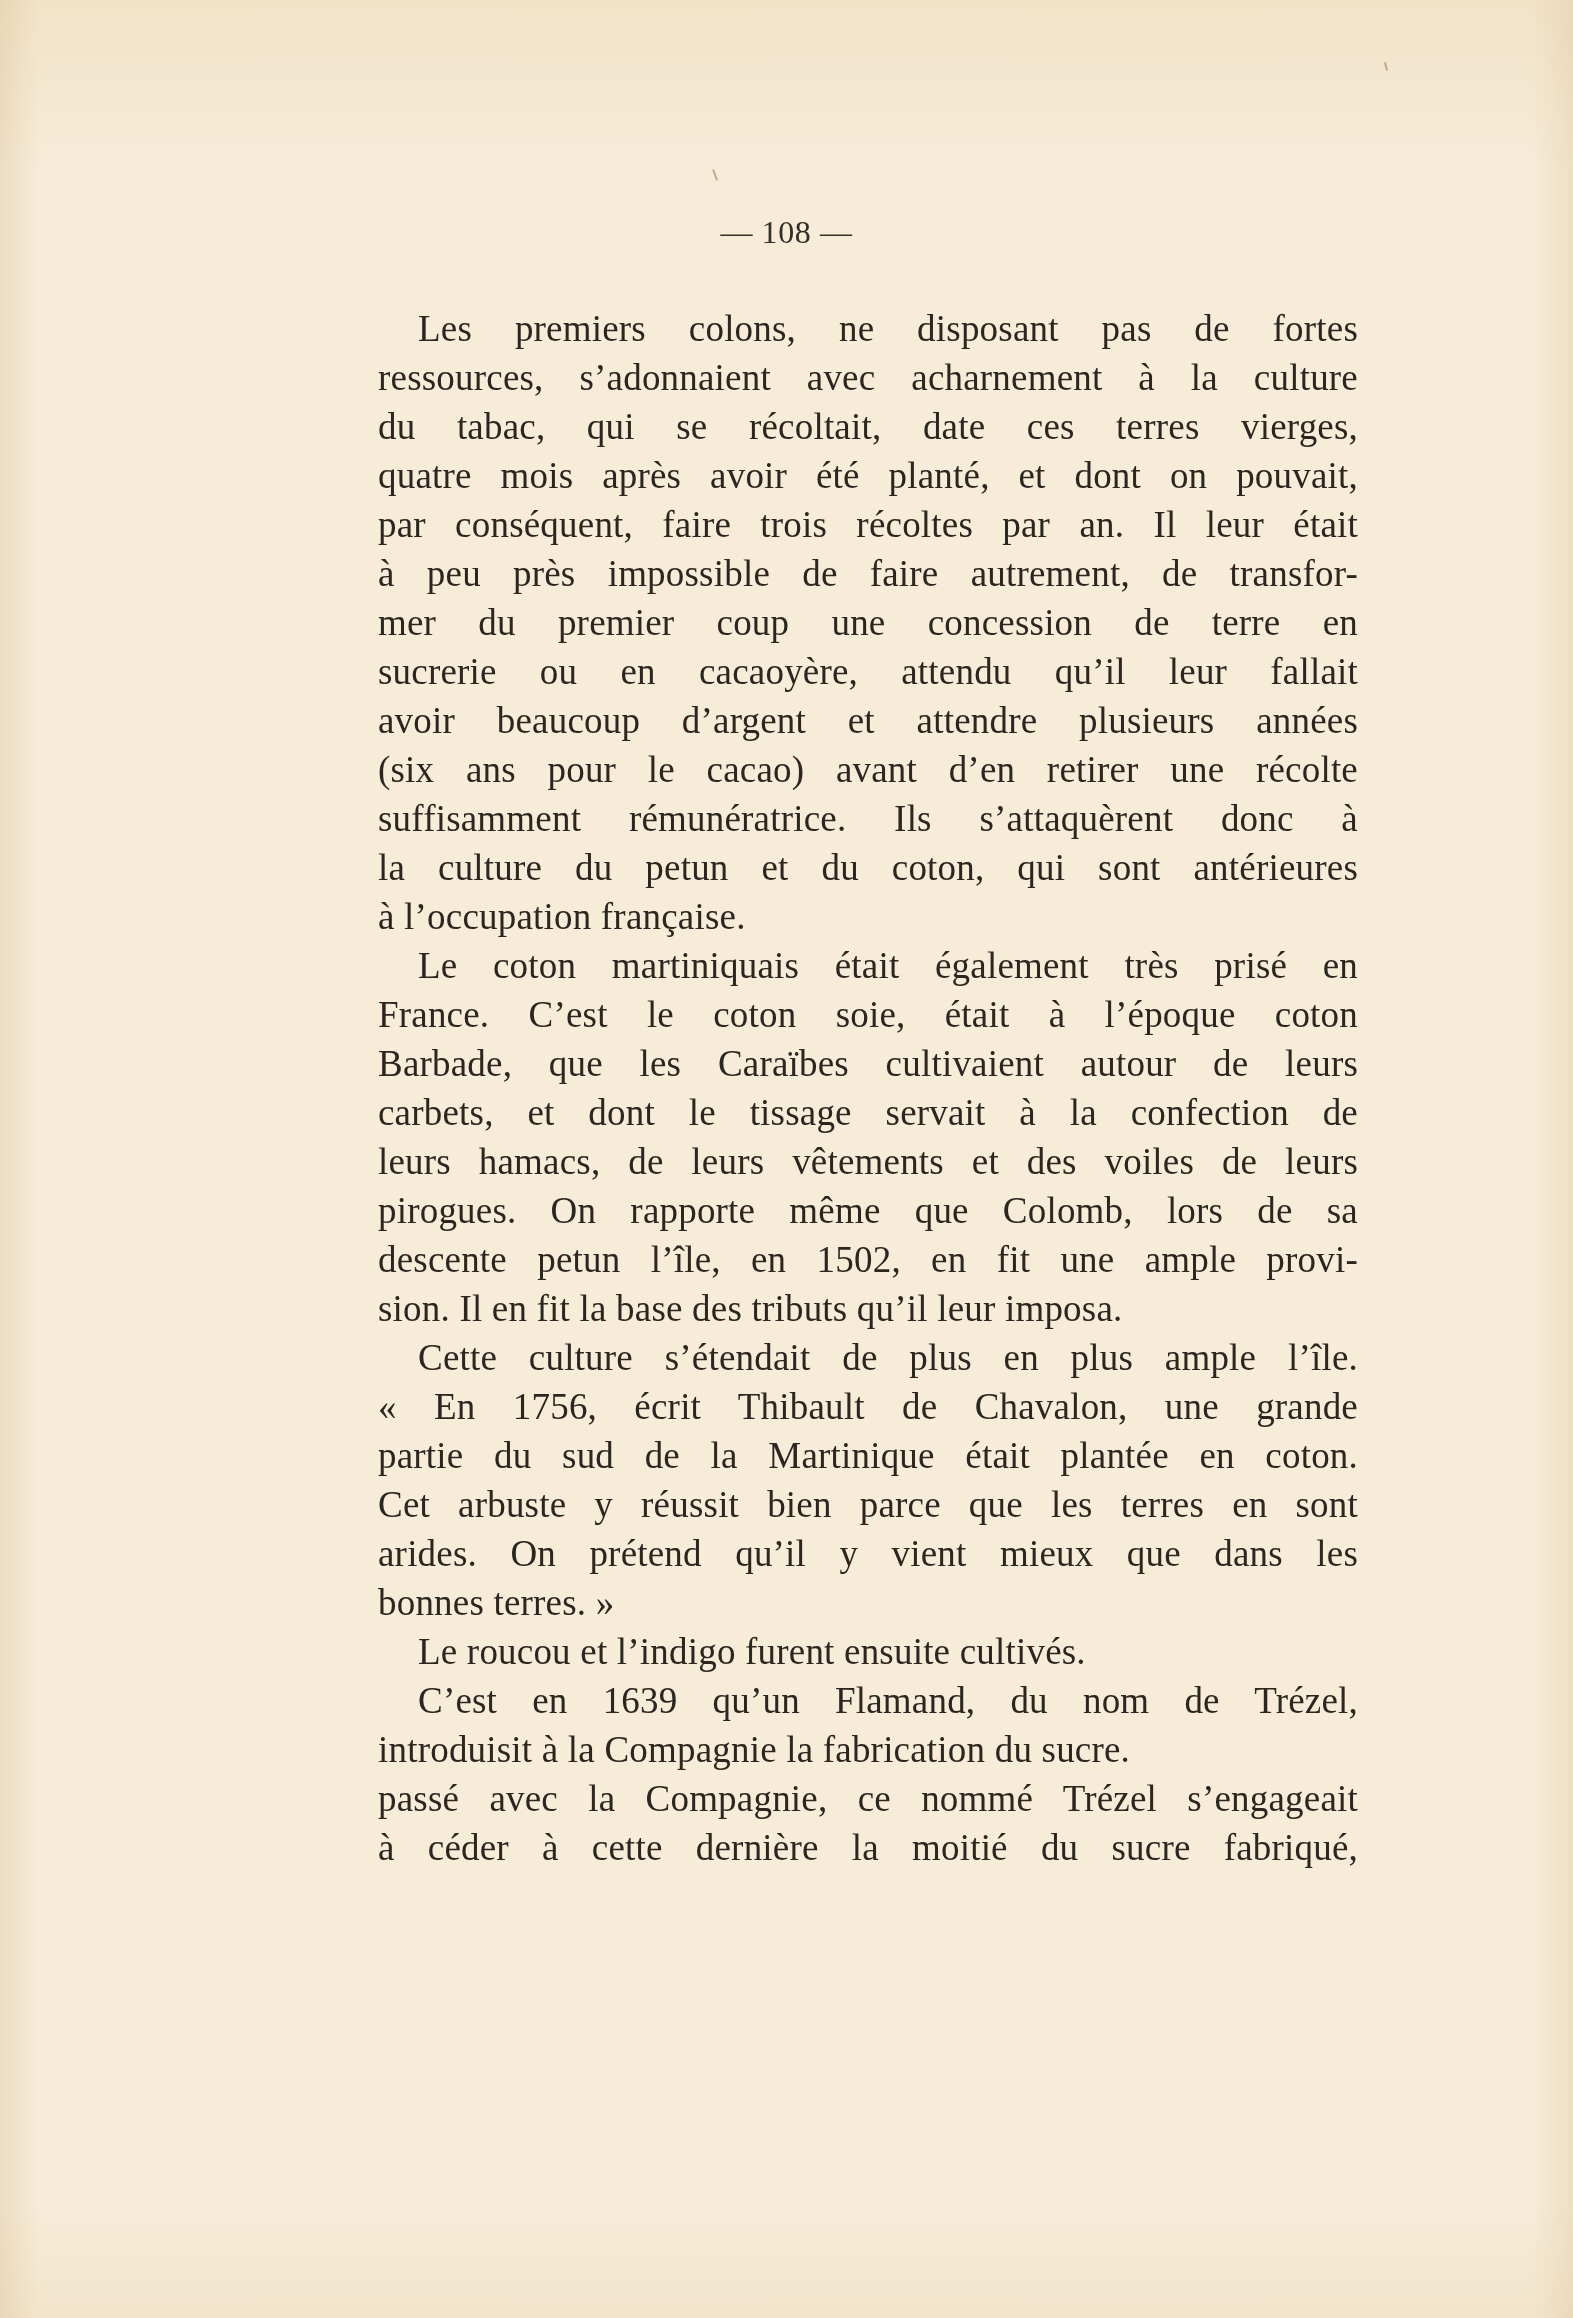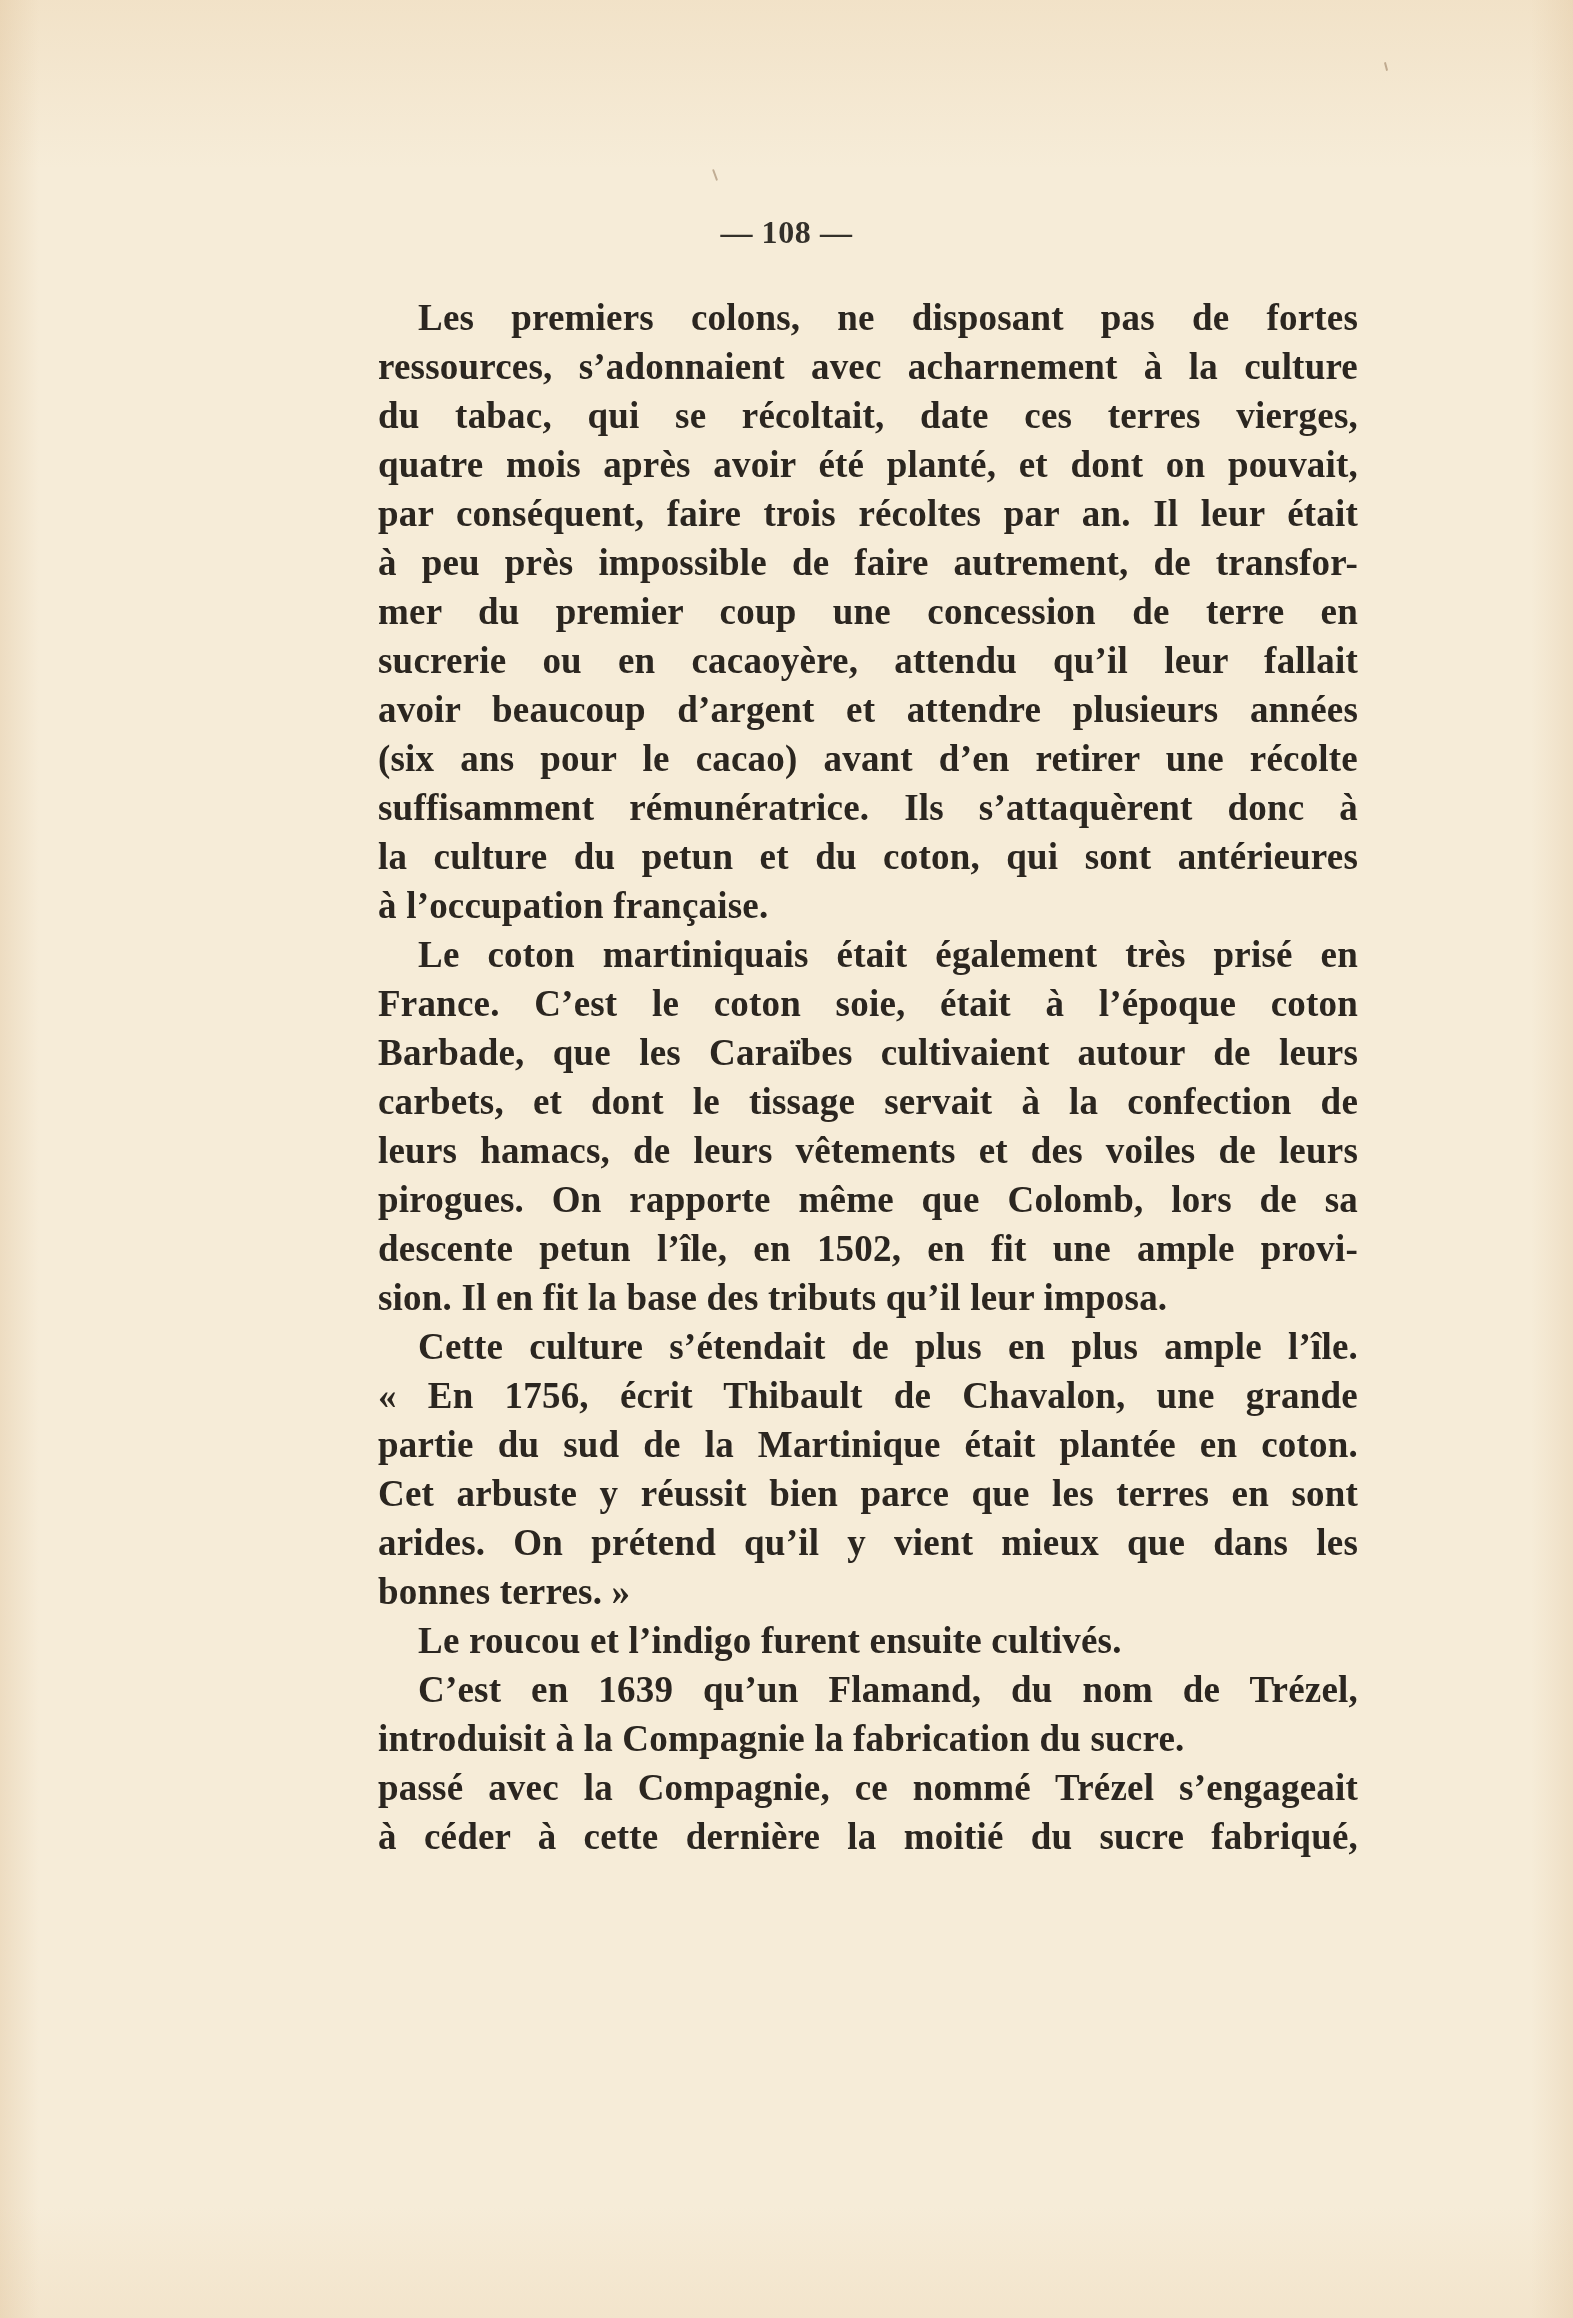--- a/index.html
+++ b/index.html
@@ -16,36 +16,35 @@
       position: relative;
       overflow: hidden;
       font-family: "Liberation Serif", "DejaVu Serif", serif;
       color: #2b2620;
     }
     .page {
       position: absolute;
       left: 0; top: 0;
       width: 1460px;
       height: 2319px;
-      font-weight: bold;
     }
     .page-number {
       position: absolute;
       top: 214px;
       left: 0;
       width: 1573px;
       text-align: center;
       font-size: 32px;
       letter-spacing: 0.6px;
       color: #33302a;
     }
     .text-block {
       position: absolute;
       left: 378px;
-      top: 293px;
+      top: 304px;
       width: 980px;
     }
     .line {
       display: block;
       height: 49px;
       line-height: 49px;
       font-size: 37px;
       white-space: nowrap;
       text-align: justify;
       text-align-last: justify;

